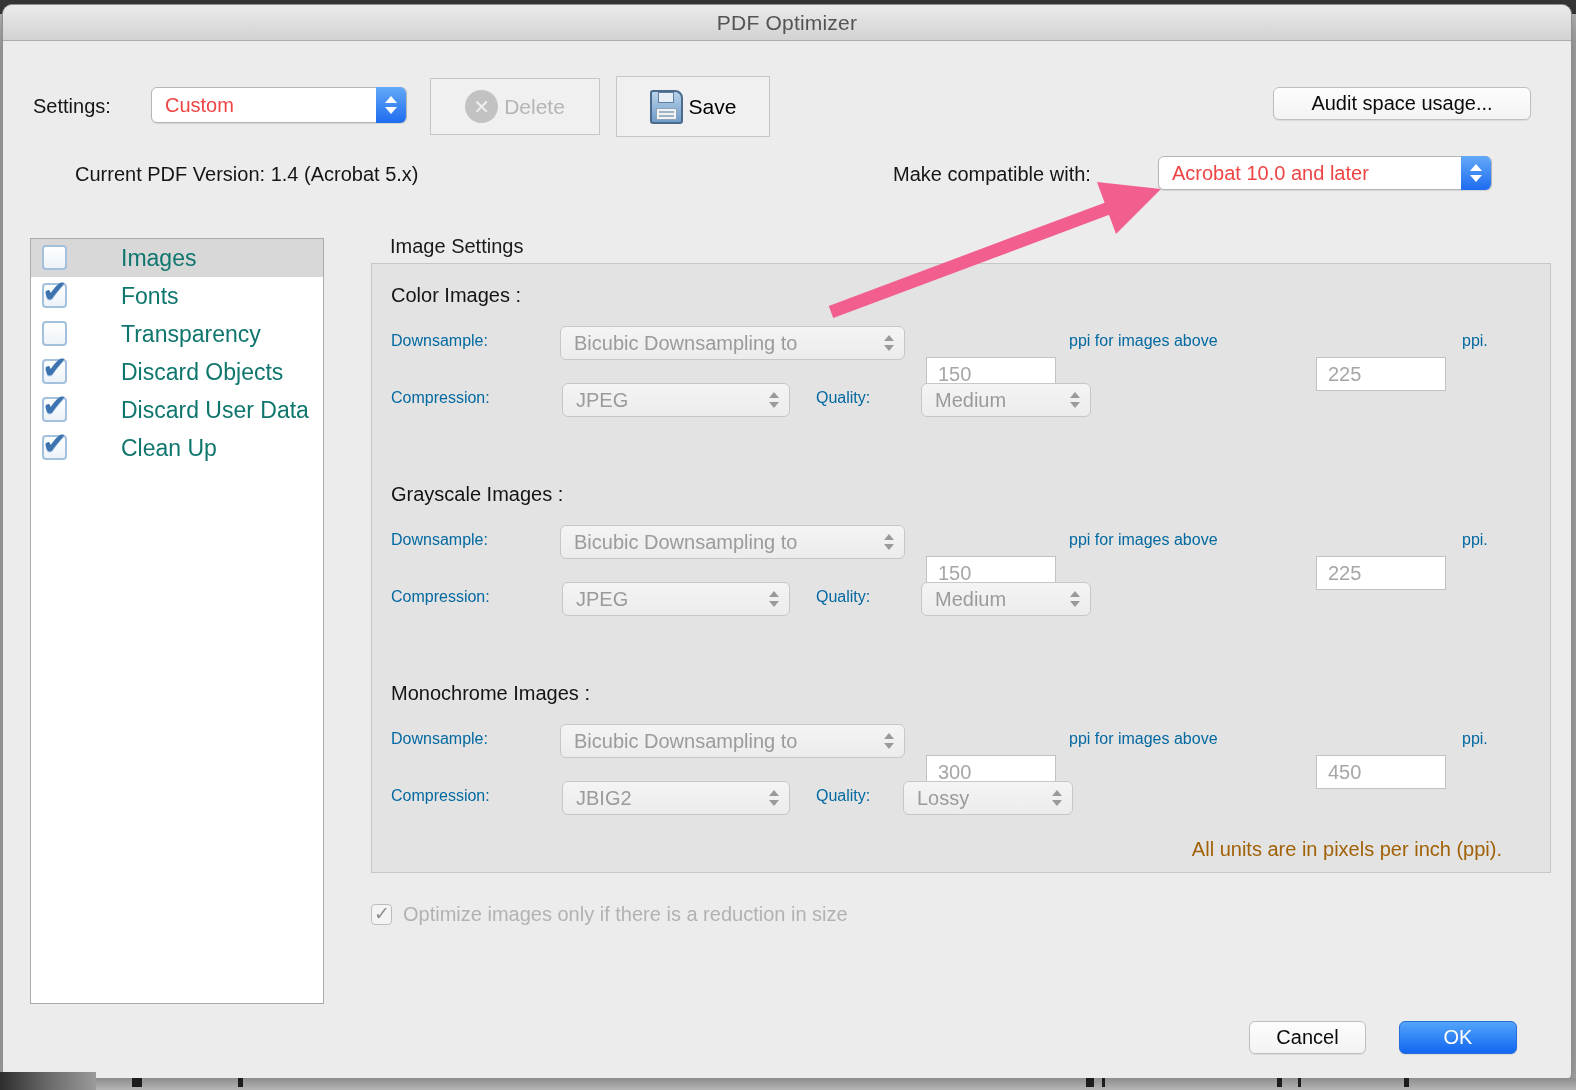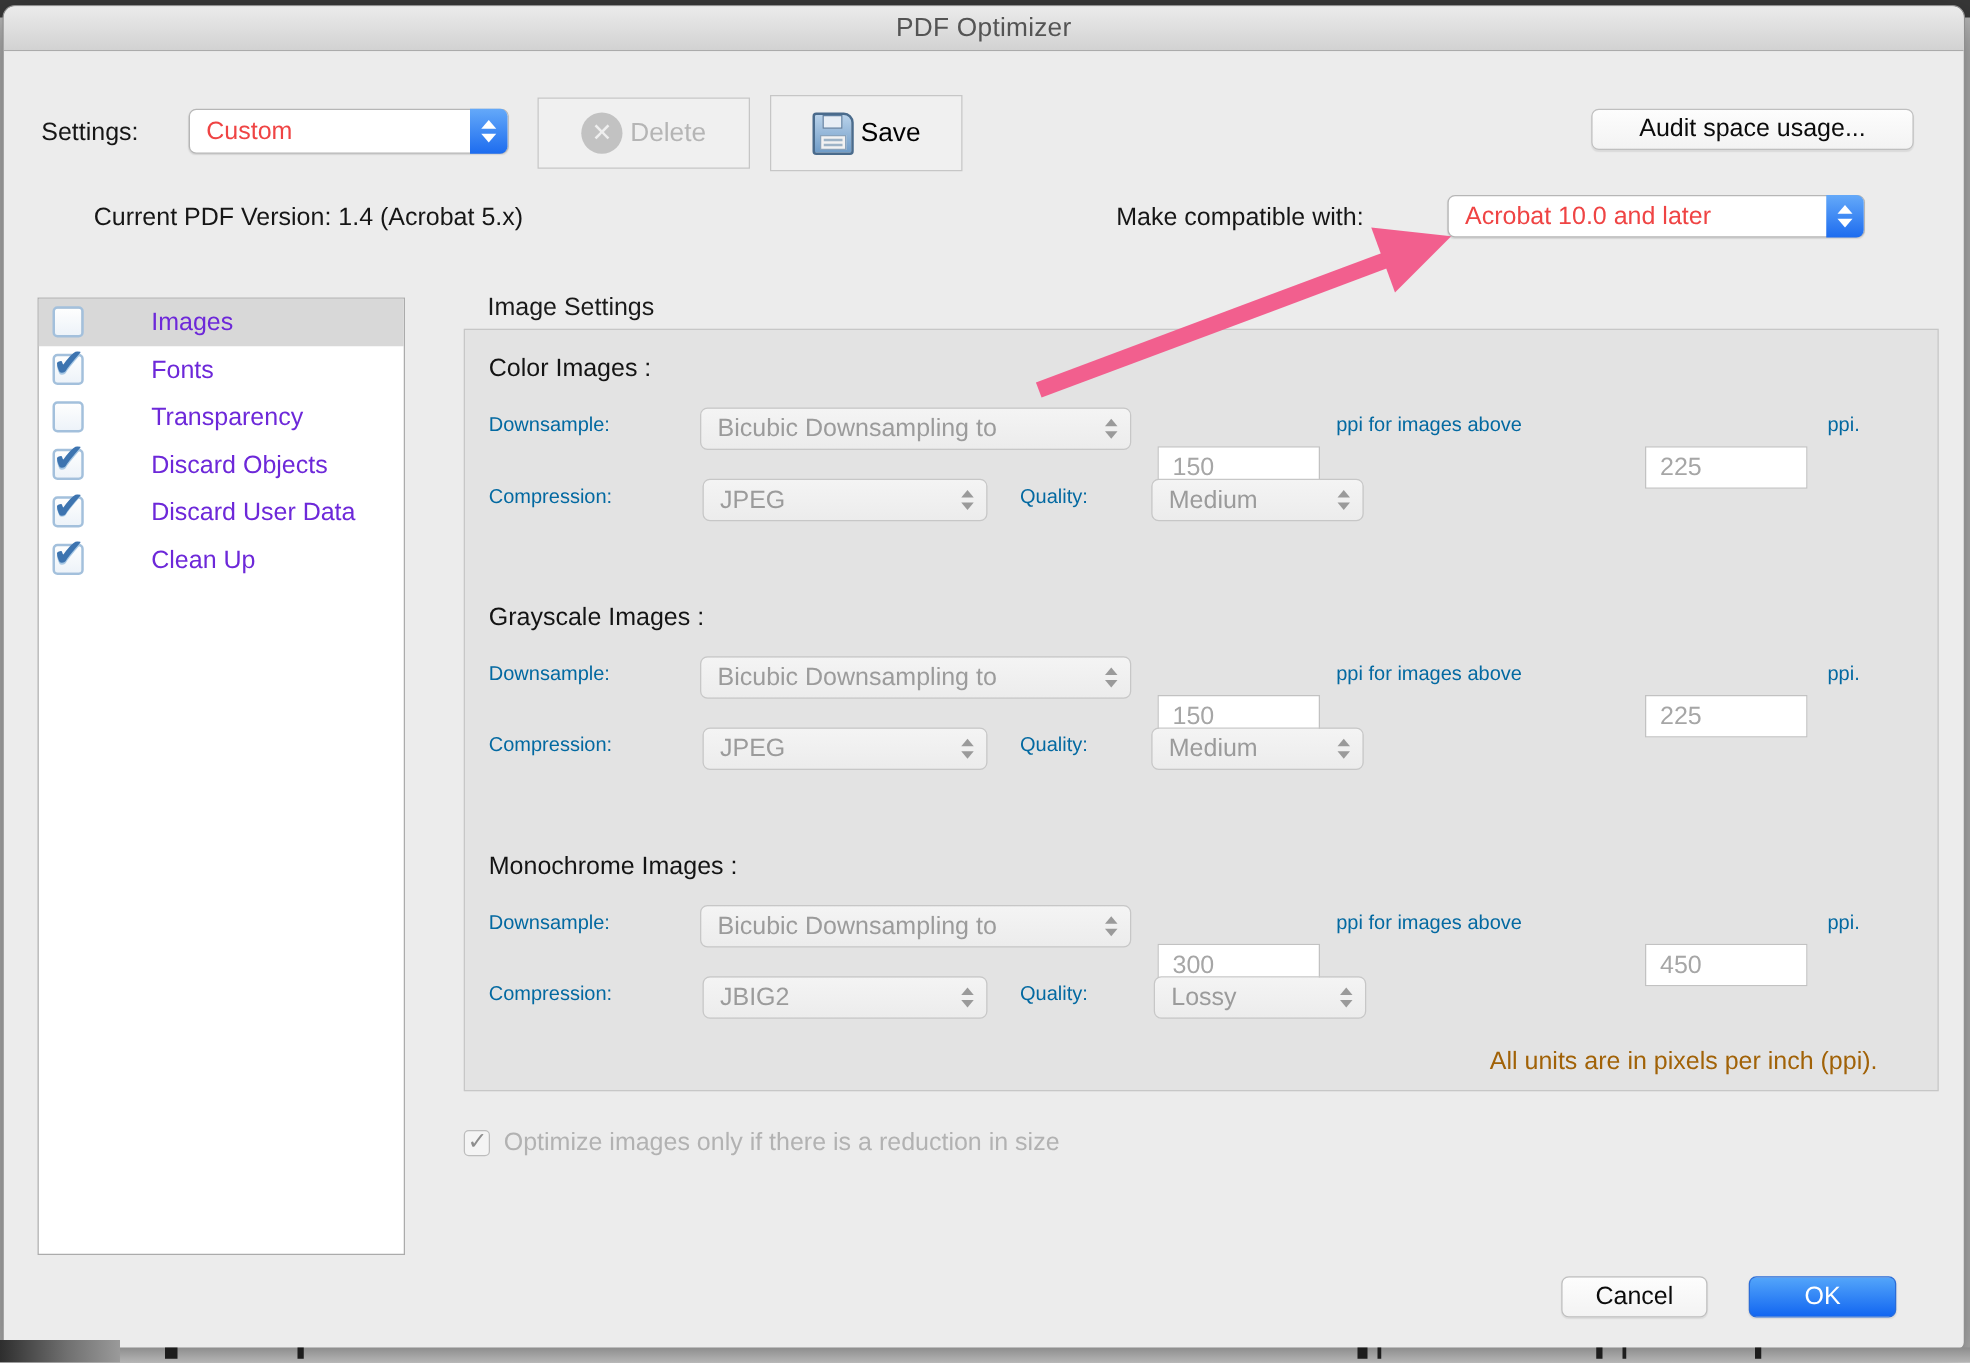--- a/index.html
+++ b/index.html
@@ -107,21 +107,21 @@
   .cb {
     position:absolute; left:11px; top:6px; width:25px; height:25px;
     border:2px solid #a3c0dc; border-radius:4px;
     background:linear-gradient(#fefefe,#edf3f9);
   }
   .cb.checked::after {
     content:"✔"; position:absolute; left:-2px; top:-12px;
     font-size:31px; font-weight:bold; color:#3d74b0;
     text-shadow:0 1px 0 #a8c8e4;
   }
-  .side-row .side-label { position:absolute; left:90px; font-size:20px; color:#6d28d9;text-align:center; }
+  .side-row .side-label { position:absolute; left:90px; font-size:23px; color:#0f766e;text-align:center; }
 
   
   .panel-title { position:absolute; left:387px; top:230px; font-size:20px; color:#1a1a1a; }
   .panel {
     position:absolute; left:368px; top:258px; width:1180px; height:610px;
     background:#e3e3e3; border:1px solid #c7c7c7;
   }
   .section { position:absolute; left:0; width:100%; height:160px; }
   .sec-heading { position:absolute; left:19px; top:0; font-size:20px; color:#141414; }
   .row-label { position:absolute; font-size:16px; color:#0369a1; }
@@ -313,21 +313,21 @@
 
     <span class="row-label" style="left:19px; top:105px;">Compression:</span>
     <div class="select disabled" style="left:190px; top:99px; width:228px; height:34px;">
       <span>JBIG2</span>
       <span class="cap">
             <span class="tri-up"></span>
             <span class="tri-down"></span>
           </span>
     </div>
     <span class="row-label" style="left:444px; top:105px;">Quality:</span>
-    <div class="select disabled" style="left:551px; top:99px; width:170px; height:34px;">
+    <div class="select disabled" style="left:531px; top:99px; width:170px; height:34px;">
       <span>Lossy</span>
       <span class="cap">
             <span class="tri-up"></span>
             <span class="tri-down"></span>
           </span>
     </div>
   </div>
 </div>
 
   <div class="opt-row">

